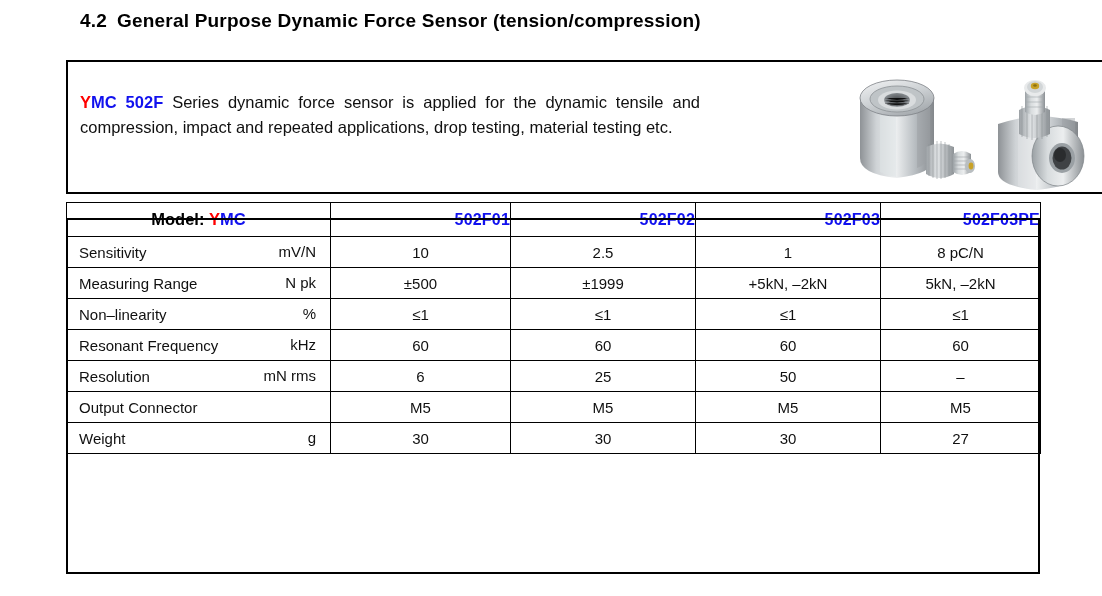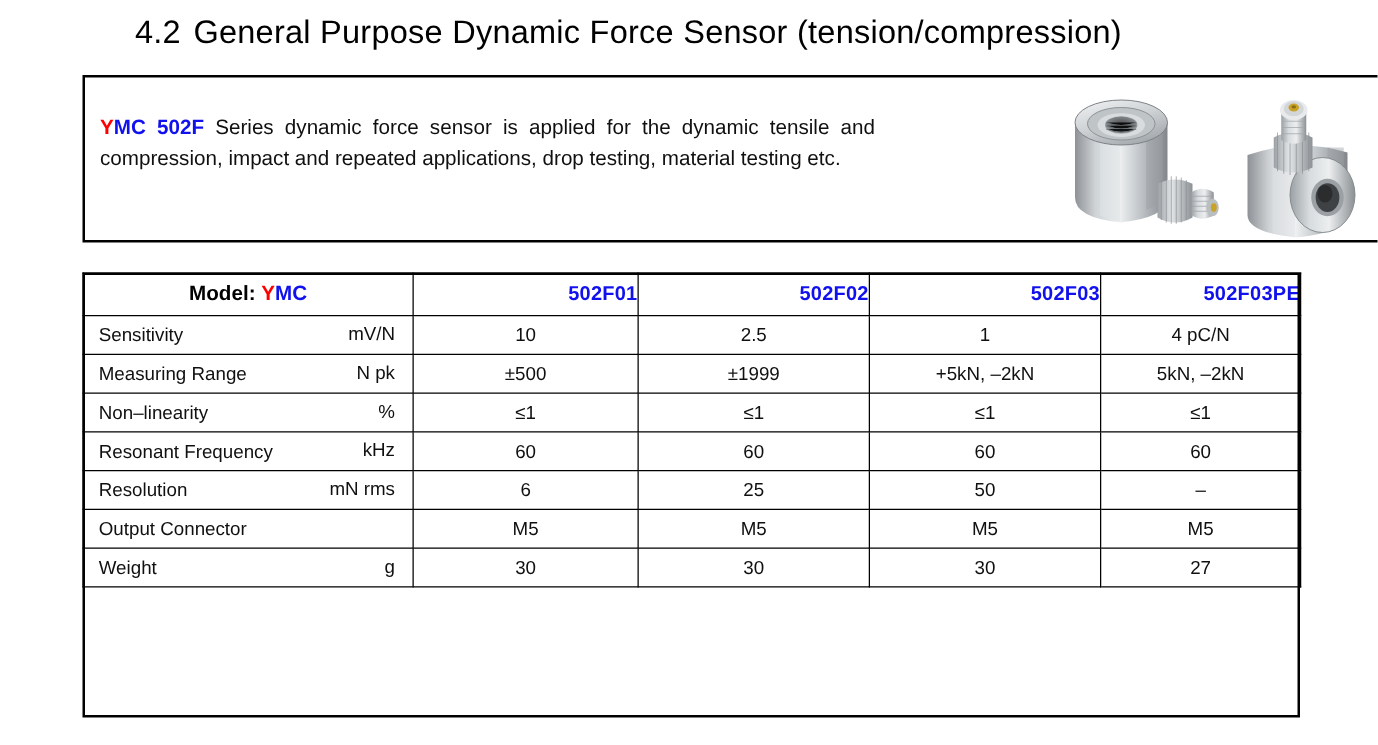--- a/index.html
+++ b/index.html
@@ -14,25 +14,24 @@
     color: #000000;
     position: relative;
     overflow: hidden;
   }
 
   
   .section-heading {
     position: absolute;
     left: 80px;
     top: 10px;
-    font-size: 26px;
-    font-weight: normal;
+    font-size: 19px;
+    font-weight: bold;
     letter-spacing: 0.2px;
     white-space: nowrap;
-    margin-left: 28px;
   }
   .section-heading .num { margin-right: 10px; }
 
   
   .desc-box {
     position: absolute;
     left: 66px;
     top: 60px;
     width: 1084px;
     height: 134px;
@@ -58,21 +57,21 @@
     right: 26px;
     top: 0px;
     width: 300px;
     height: 130px;
   }
 
   
   .spec-table {
     position: absolute;
     left: 66px;
-    top: 218px;
+    top: 202px;
     width: 974px;
     border-collapse: collapse;
     table-layout: fixed;
     background: #ffffff;
   }
   .spec-table td, .spec-table th {
     border: 1px solid #000000;
     font-weight: normal;
     font-size: 15px;
     height: 30px;
@@ -272,21 +271,21 @@
       <th class="hdr-cell">502F03</th>
       <th class="hdr-cell">502F03PE</th>
     </tr>
   </thead>
   <tbody>
     <tr>
       <td class="param-cell"><span>Sensitivity</span><span class="unit-span">mV/N</span></td>
       <td class="val-cell">10</td>
       <td class="val-cell">2.5</td>
       <td class="val-cell">1</td>
-      <td class="val-cell">4 pC/N</td>
+      <td class="val-cell">8 pC/N</td>
     </tr>
     <tr>
       <td class="param-cell"><span>Measuring Range</span><span class="unit-span">N pk</span></td>
       <td class="val-cell">±500</td>
       <td class="val-cell">±1999</td>
       <td class="val-cell">+5kN, –2kN</td>
       <td class="val-cell">5kN, –2kN</td>
     </tr>
     <tr>
       <td class="param-cell"><span>Non–linearity</span><span class="unit-span">%</span></td>

